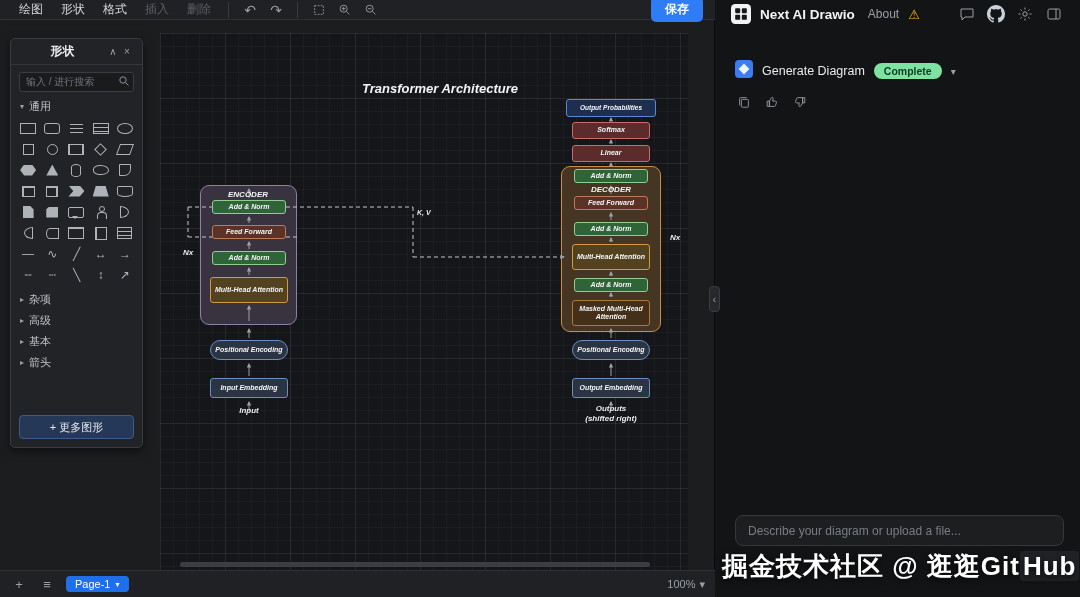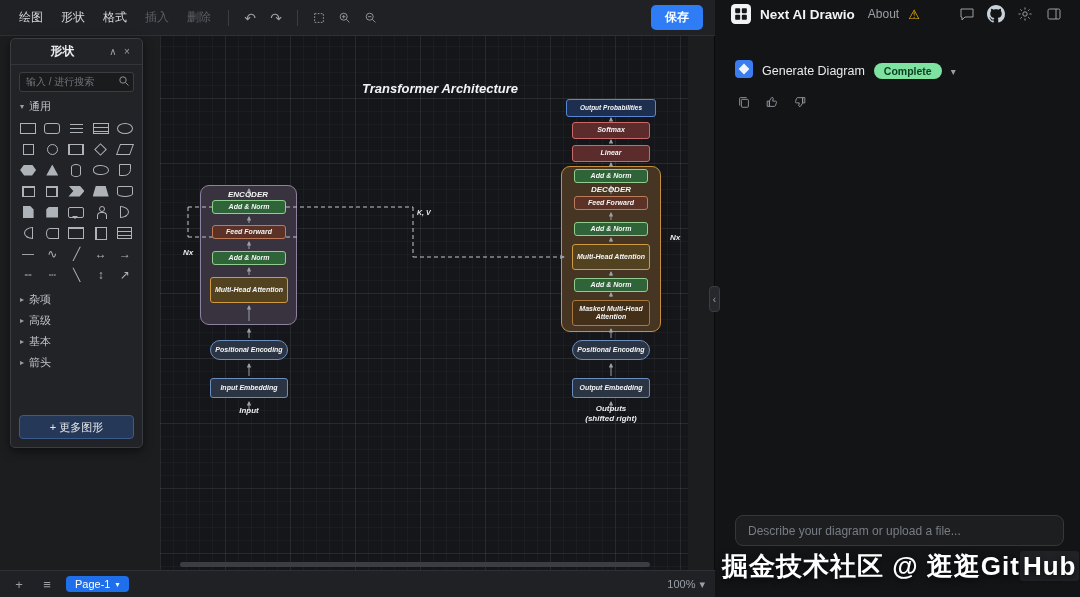--- a/index.html
+++ b/index.html
@@ -2,21 +2,21 @@
 <html><head>
 <meta charset="utf-8">
 <style>
   * { margin:0; padding:0; box-sizing:border-box; }
   body { background:#0e0f10; font-family:"Liberation Sans", sans-serif; }
   .stage { position:relative; width:1080px; height:597px; background:#17181a; overflow:hidden; }
 
   
   .editor { position:absolute; left:0; top:0; width:715px; height:597px; background:#1c1d1f; border-right:1px solid #0a0a0b; }
 
-  .toolbar { position:absolute; left:0; top:0; width:715px; height:36px; background:#202124; border-bottom:1px solid #2f3033; display:flex; align-items:center; gap:4px; padding:0 12px; z-index:20; }
+  .toolbar { position:absolute; left:0; top:0; width:715px; height:20px; background:#202124; border-bottom:1px solid #2f3033; display:flex; align-items:center; gap:4px; padding:0 12px; z-index:20; }
   .menu-item { font-size:12px; color:#d5d7da; padding:3px 7px; border-radius:4px; cursor:default; }
   .menu-item.dim { color:#5b5f66; }
   .tb-sep { width:1px; height:16px; background:#393c41; margin:0 6px; }
   .tb-ico { width:22px; height:22px; display:flex; align-items:center; justify-content:center; color:#9aa0a6; font-size:14px; border-radius:4px; }
   .save-btn { margin-left:auto; background:#2e7cf6; color:#fff; font-size:12px; padding:4px 14px; border:none; border-radius:5px; font-weight:600; }
 
   
   .shapes-panel { position:absolute; left:10px; top:38px; width:133px; height:410px; background:#222327; border:1px solid #393c41; border-radius:5px; z-index:30; box-shadow:0 3px 10px rgba(0,0,0,.5); display:flex; flex-direction:column; }
   .sp-head { height:26px; display:flex; align-items:center; padding:0 8px; border-bottom:1px solid #323539; }
   .sp-title { flex:1; text-align:center; font-size:12px; font-weight:700; color:#e8eaed; }

